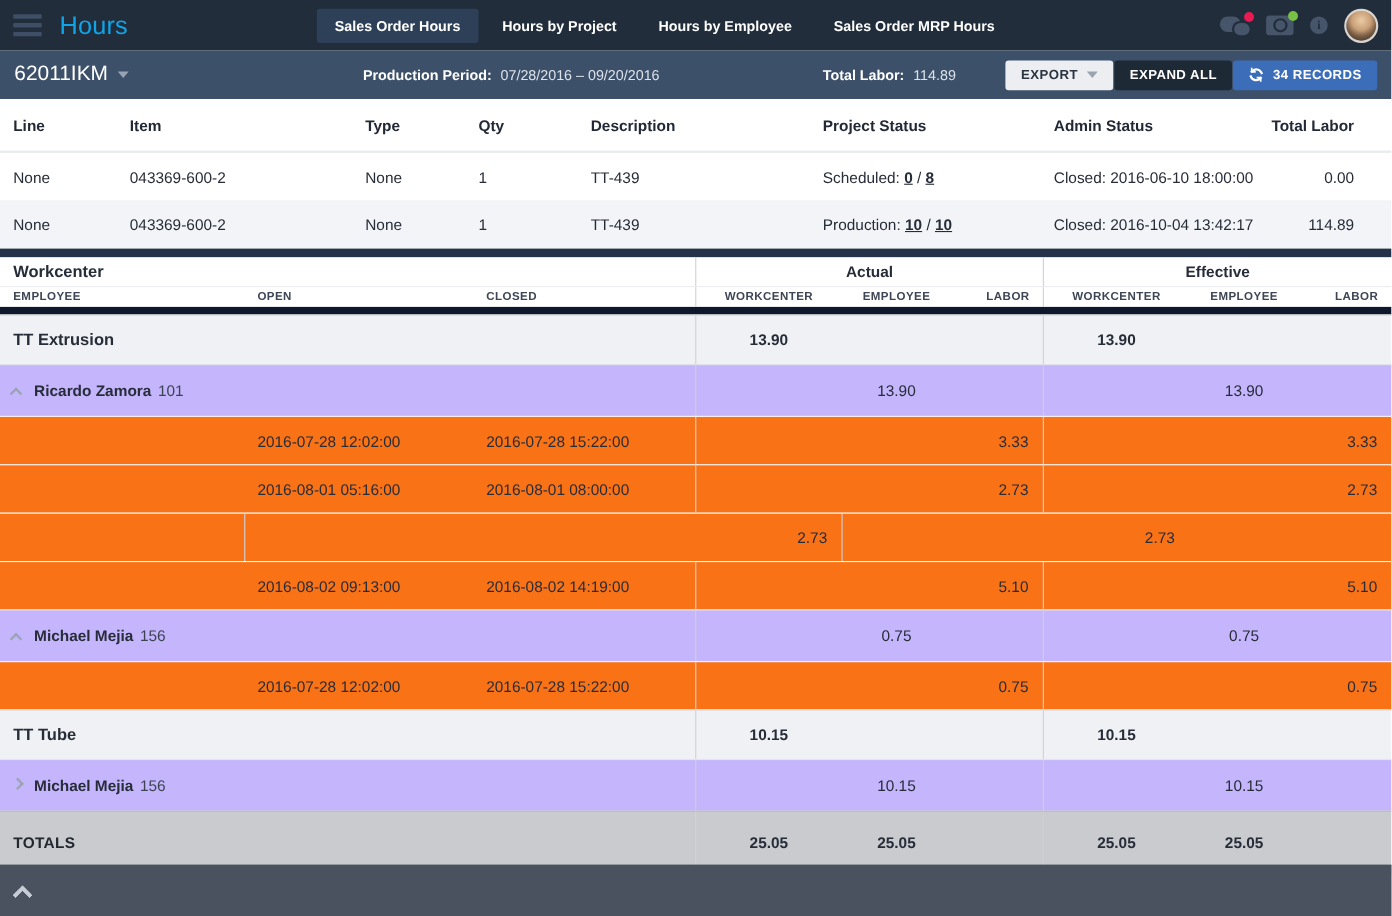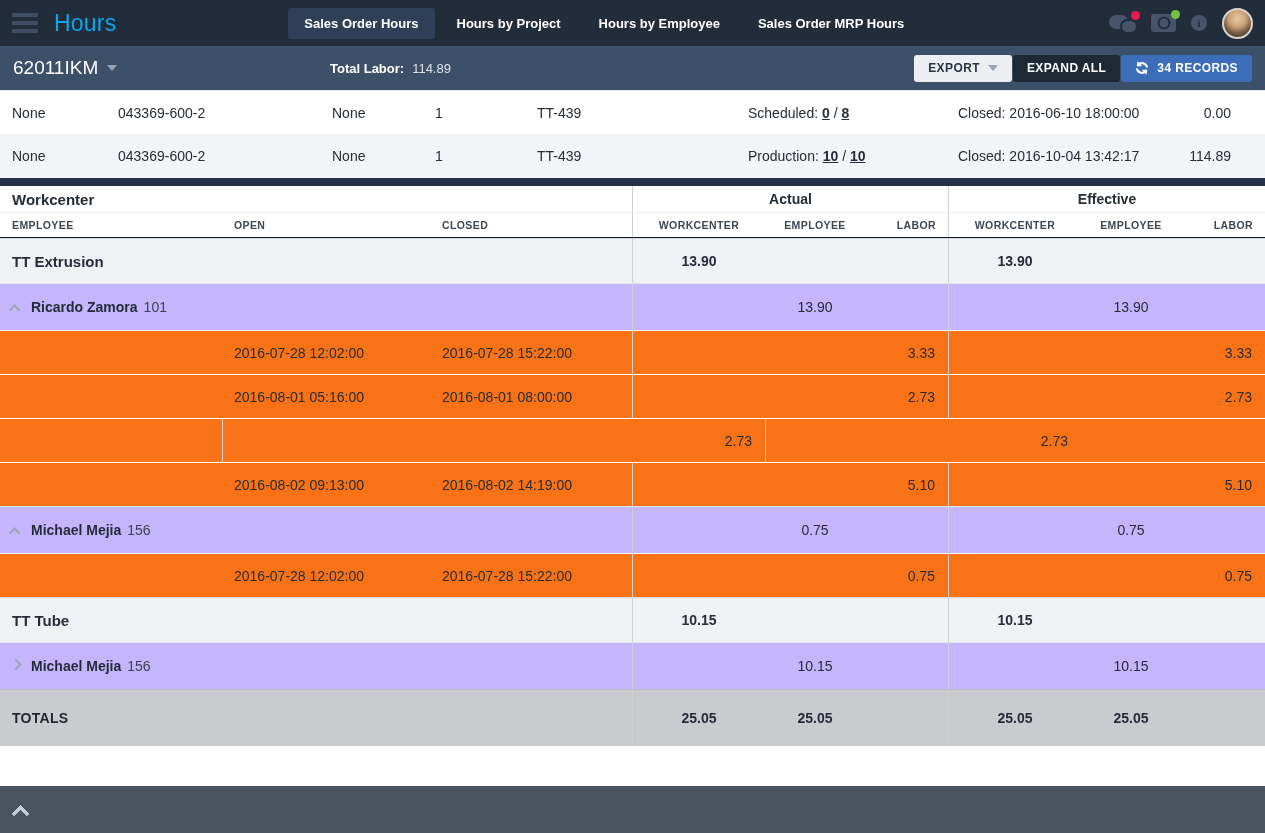--- a/index.html
+++ b/index.html
@@ -60,21 +60,21 @@
   .ps-link { font-weight:700; text-decoration:underline; color:#262c38; cursor:pointer; }
 
   
   .navy-bar { height:8px; background:#25334a; }
 
   
   .htable-group { display:grid; grid-template-columns:632px 316px 317px; height:26px; align-items:center; background:#fff; }
   .htable-group .g-left { font-size:15px; font-weight:700; padding-left:12px; }
   .htable-group .g-mid, .htable-group .g-right { text-align:center; font-size:14px; font-weight:600; border-left:1px solid #cfd1d6; height:100%; display:flex; align-items:center; justify-content:center; }
   .hcols { display:grid; grid-template-columns:222px 208px 202px 133px 100px 83px 133px 100px 84px;
-     height:26px; align-items:center; background:#fff; border-top:1px solid #ebecef; border-bottom:1px solid #0f172a;
+     height:26px; align-items:center; background:#fff; border-top:1px solid #ebecef; border-bottom:7px solid #0f172a;
      font-size:10.5px; font-weight:700; color:#3e4656; letter-spacing:.4px; }
   .hcols > div { padding-left:12px; }
   .hcols .ctr { text-align:center; padding-left:0; }
   .hcols .rgt { text-align:right; padding-right:12px; padding-left:0; }
   .hcols .vline, .hrow .vline { border-left:1px solid #cfd1d6; height:100%; display:flex; align-items:center; }
   .hrow { display:grid; grid-template-columns:222px 208px 202px 133px 100px 83px 133px 100px 84px; align-items:stretch; font-size:14px; }
   .hrow > div { display:flex; align-items:center; padding-left:12px; }
   .hrow .ctr { justify-content:center; padding-left:0; }
   .hrow .rgt { justify-content:flex-end; padding-right:13px; padding-left:0; }
   .row-workcenter { height:45px; background:#f0f1f4; border-top:1px solid #d6d8dc; font-weight:700; font-size:15px; }
@@ -126,20 +126,24 @@
       </div>
     <div class="avatar"></div>
   </div>
 </header>
 
 <div class="subheader">
   <div class="order-select">
     <span class="order-id">62011IKM</span>
     <span class="caret"></span>
   </div>
+  <div class="pp-block">
+    <span class="kv-label">Production Period:</span>
+    <span class="kv-value">07/28/2016 – 09/20/2016</span>
+  </div>
   <div class="tl-block">
     <span class="kv-label">Total Labor:</span>
     <span class="kv-value">114.89</span>
   </div>
   <div class="btns">
     <div class="btn btn-export">
       <span>EXPORT</span>
       <span class="caret"></span>
     </div>
     <div class="btn btn-expand">
@@ -151,20 +155,30 @@
         <path d="M3.5 14.5 A 9 9 0 0 0 19 17"></path>
         <path d="M5 2.5 V 7.5 H 10" stroke-width="2.6"></path>
         <path d="M19 21.5 V 16.5 H 14" stroke-width="2.6"></path>
       </svg>
       <span>34 RECORDS</span>
     </div>
   </div>
 </div>
 
 <section>
+  <div class="otable-row otable-head">
+    <div>Line</div>
+    <div>Item</div>
+    <div>Type</div>
+    <div>Qty</div>
+    <div>Description</div>
+    <div>Project Status</div>
+    <div>Admin Status</div>
+    <div class="num">Total Labor</div>
+  </div>
   <div id="order-body">
       <div class="otable-row odata">
     <div>None</div>
     <div>043369-600-2</div>
     <div>None</div>
     <div>1</div>
     <div>TT-439</div>
     <div>
       <span>Scheduled:</span>&nbsp;<span class="ps-link">0</span>&nbsp;<span>/</span>&nbsp;<span class="ps-link">8</span>
     </div>

